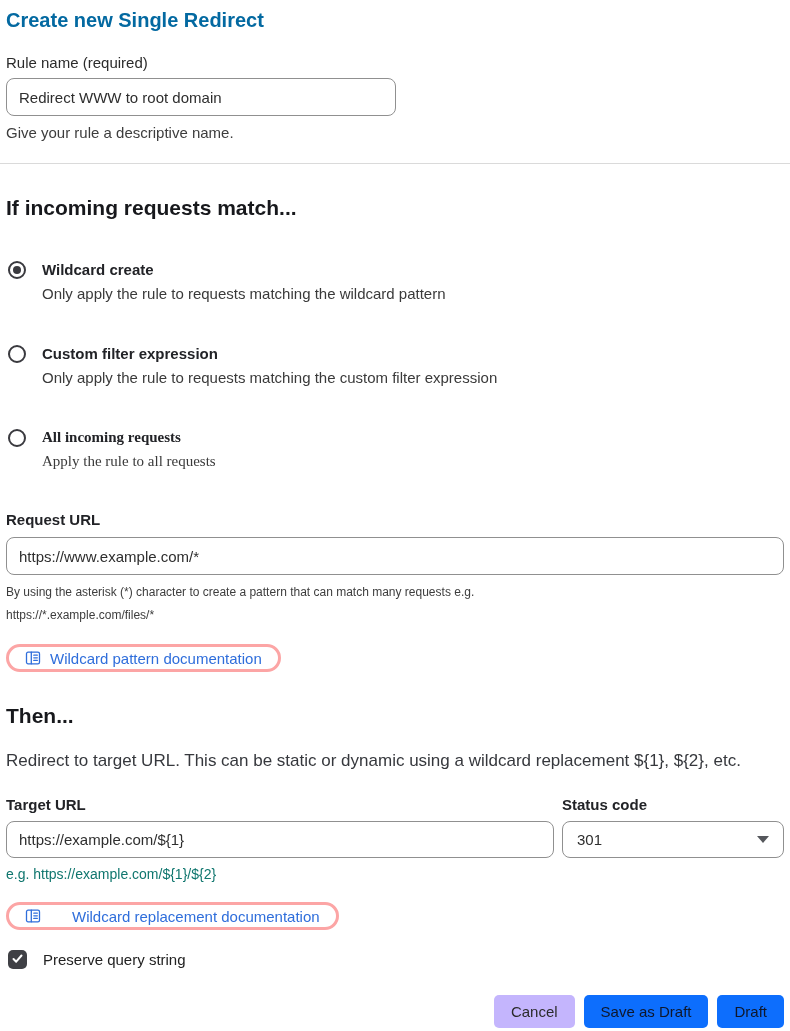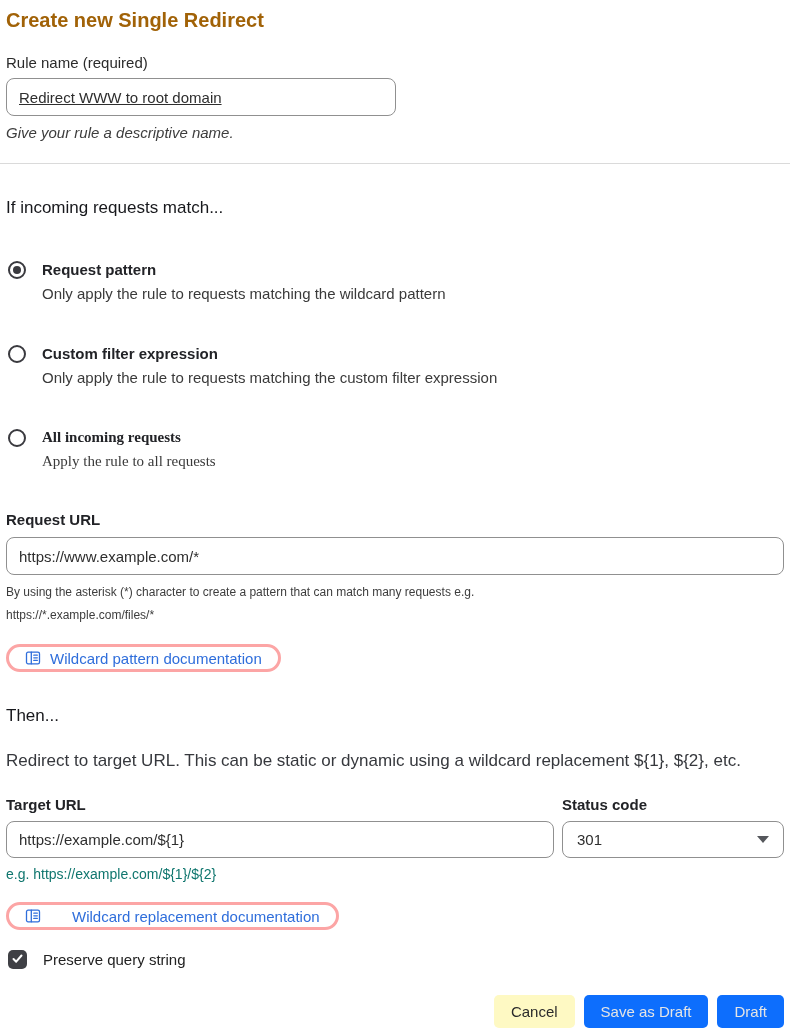--- a/index.html
+++ b/index.html
@@ -8,46 +8,46 @@
     width: 790px; height: 1031px;
     background: #ffffff;
     font-family: "Liberation Sans", sans-serif;
     color: #1f1f1f;
     overflow: hidden;
   }
   .container { padding: 8px 6px 0 6px; }
 
   .page-title {
     font-size: 20px; line-height: 24px; font-weight: 700;
-    color: #a16207; margin: 0 0 21px 0;
+    color: #0369a1; margin: 0 0 21px 0;
   }
 
   .field-label { font-size: 15px; line-height: 19px; color: #2b2b2b; }
   .field-label.bold { font-weight: 700; color: #222327; }
 
   .text-input {
     display: block;
     height: 38px;
     border: 1px solid #909090;
     border-radius: 8px;
     padding: 0 12px;
     font-family: "Liberation Sans", sans-serif;
     font-size: 15px; color: #2e2e2e;
     background: #fff;
     outline: none;
   }
-  .rule-name-input { width: 390px; margin-top: 6px; text-decoration: underline; }
+  .rule-name-input { width: 390px; margin-top: 6px; }
 
   .helper { font-size: 15px; line-height: 19px; color: #3d3d3d; }
-  .helper.mt7 { margin-top: 7px; font-style: italic; }
+  .helper.mt7 { margin-top: 7px; }
 
   .divider { border: 0; border-top: 1px solid #dadada; margin: 21px -6px 0 -6px; }
 
   .section-heading {
-    font-size: 17px; line-height: 20px; font-weight: 400;
+    font-size: 21px; line-height: 20px; font-weight: 700;
     color: #17181c; margin: 34px 0 0 0;
   }
 
   .radio-group { margin-top: 42px; }
   .radio-item { margin-left: 2px; margin-bottom: 41px; cursor: pointer; }
   .radio-item:last-child { margin-bottom: 0; font-family: Liberation Serif, serif; }
   .radio-row { display: flex; align-items: center; }
   .radio-outer {
     flex: 0 0 auto;
     width: 18px; height: 18px;
@@ -118,22 +118,22 @@
   .checkbox-label { margin-left: 16px; font-size: 15px; color: #222; }
 
   .footer {
     display: flex; justify-content: flex-end; gap: 9px; margin-top: 26px;
   }
   .btn {
     height: 33px; border: none; border-radius: 5px;
     padding: 0 17px; font-size: 15px;
     font-family: "Liberation Sans", sans-serif; cursor: pointer;
   }
-  .btn-cancel { background: #fef9c3; color: #2b2b2b; }
-  .btn-primary { background: #0d6efd; color: #e5e5e5; text-align: center; }
+  .btn-cancel { background: #c4b5fd; color: #2b2b2b; }
+  .btn-primary { background: #0d6efd; color: #0f172a; text-align: center; }
 </style>
 </head>
 <body>
 
 <div class="container">
 
   <h1 class="page-title">Create new Single Redirect</h1>
 
   <div class="field-label">Rule name (required)</div>
   <input class="text-input rule-name-input" type="text" value="Redirect WWW to root domain" style="">
@@ -141,21 +141,21 @@
 
   <hr class="divider">
 
   <h2 class="section-heading">If incoming requests match...</h2>
 
   <div class="radio-group">
 
     <div class="radio-item">
       <div class="radio-row">
         <span class="radio-outer selected"></span>
-        <span class="radio-label">Request pattern</span>
+        <span class="radio-label">Wildcard create</span>
       </div>
       <div class="radio-desc">Only apply the rule to requests matching the wildcard pattern</div>
     </div>
 
     <div class="radio-item">
       <div class="radio-row">
         <span class="radio-outer"></span>
         <span class="radio-label">Custom filter expression</span>
       </div>
       <div class="radio-desc">Only apply the rule to requests matching the custom filter expression</div>

